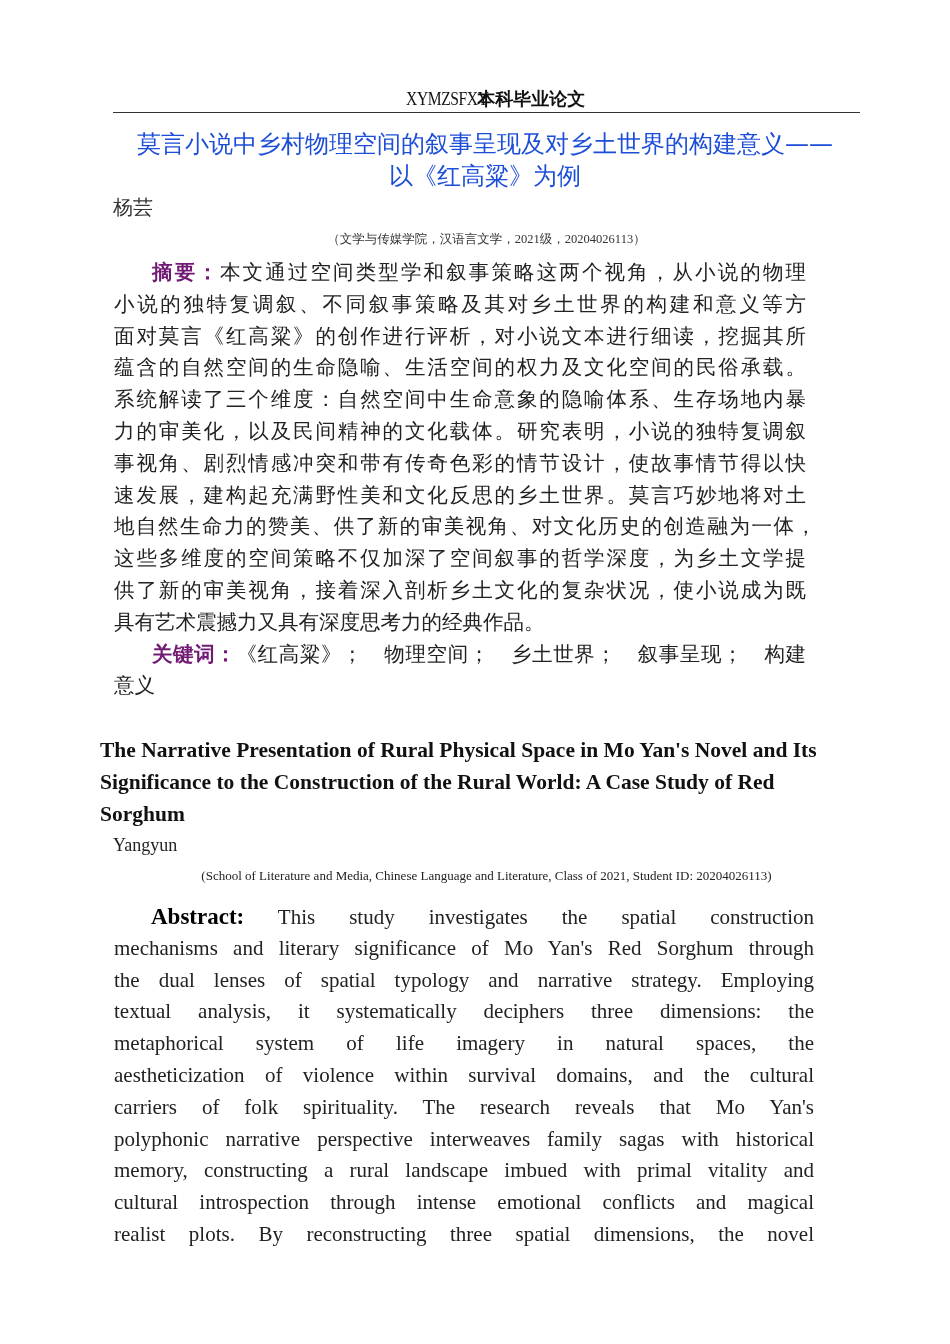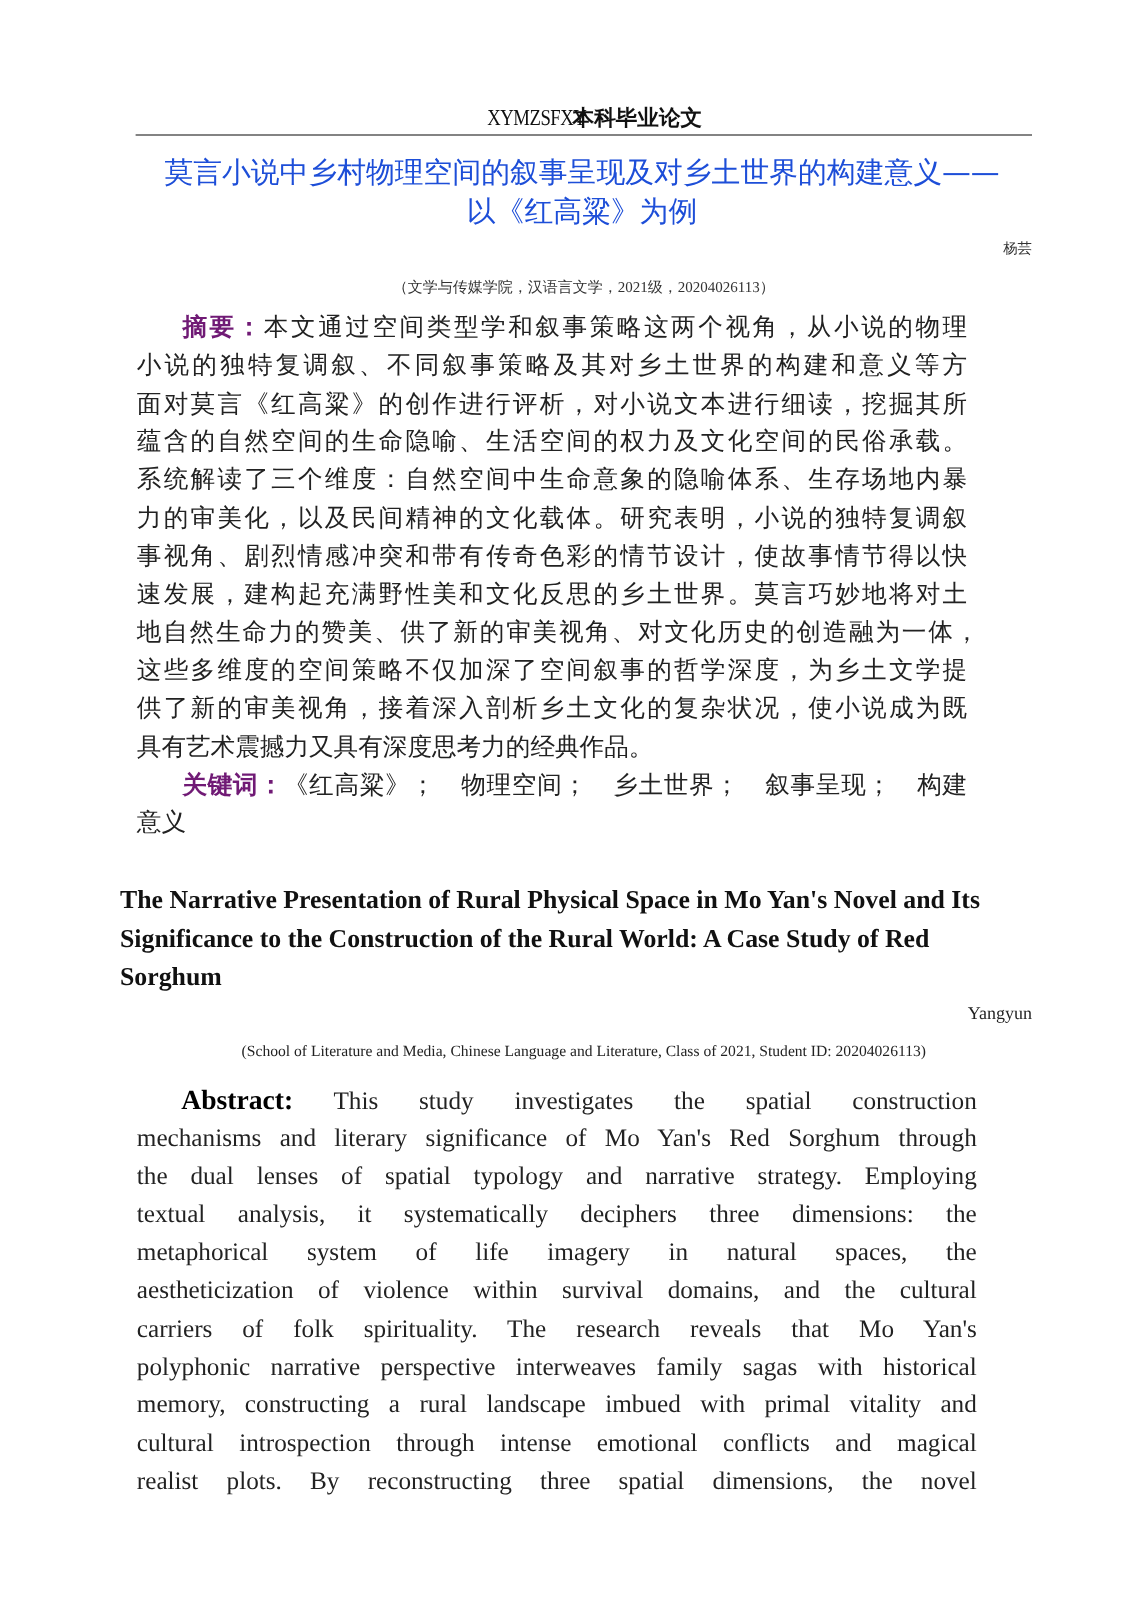--- a/index.html
+++ b/index.html
@@ -12,36 +12,36 @@
   }
   .running-header .latin { letter-spacing: -0.5px; transform: scaleX(0.82); display: inline-block; transform-origin: right center; margin-right: -16px; }
   .running-header .cjk { font-weight: bold; font-family: "DejaVu Sans", sans-serif; font-size: 18px; }
   .header-rule { position: absolute; left: 113px; width: 747px; top: 98px; height: 0; border-top: 1.3px solid #333; }
 
   .cn-title {
     position: absolute; left: 100px; width: 770px; top: 114px;
     text-align: center; font-family: "DejaVu Sans", sans-serif;
     font-size: 24px; line-height: 32px; color: #1d4ed8;
   }
-  .cn-author { position: absolute; left: 113px; width: 747px; top: 183px; text-align: right; font-size: 12px; line-height: 20px; font-family: "DejaVu Serif", serif; color: #333; }
+  .cn-author { position: absolute; left: 113px; width: 747px; top: 183px; text-align: left; font-size: 20px; line-height: 20px; font-family: "DejaVu Serif", serif; color: #333; }
   .cn-affil { position: absolute; left: 113px; width: 747px; top: 216px; text-align: center; font-size: 12.5px; line-height: 18px; font-family: "Liberation Serif", "DejaVu Serif", serif; color: #333; }
 
   .cn-body { position: absolute; left: 114px; width: 692px; top: 243px; font-family: "DejaVu Sans", sans-serif; font-size: 20.5px; color: #222; }
   .cn-line { height: 31.8px; line-height: 31.8px; white-space: nowrap; text-align: justify; text-align-last: justify; }
   .cn-line.last { text-align-last: left; }
   .cn-line.indent { padding-left: 38px; }
   .cn-line.overflow { width: 702px; }
   .label-bold { font-weight: bold; color: #701a75; }
 
   .en-title {
     position: absolute; left: 100px; width: 772px; top: 720px;
     text-align: left; font-family: "Liberation Serif", "DejaVu Serif", serif;
     font-weight: bold; font-size: 21.5px; line-height: 32px; color: #111;
   }
-  .en-author { position: absolute; left: 113px; width: 747px; top: 821px; text-align: right; font-size: 15px; line-height: 20px; font-family: "Liberation Serif", serif; color: #222; }
+  .en-author { position: absolute; left: 113px; width: 747px; top: 821px; text-align: left; font-size: 18px; line-height: 20px; font-family: "Liberation Serif", serif; color: #222; }
   .en-affil { position: absolute; left: 113px; width: 747px; top: 853px; text-align: center; font-size: 13px; line-height: 18px; font-family: "Liberation Serif", serif; color: #222; }
 
   .en-body { position: absolute; left: 114px; width: 700px; top: 881px; font-family: "Liberation Serif", "DejaVu Serif", serif; font-size: 21px; color: #222; }
   .en-line { height: 31.8px; line-height: 43px; white-space: nowrap; text-align: justify; text-align-last: justify; }
   .en-line.indent { padding-left: 37px; }
   .en-label { font-weight: bold; font-size: 23px; color: #000; }
 </style>
 </head>
 <body>
 

